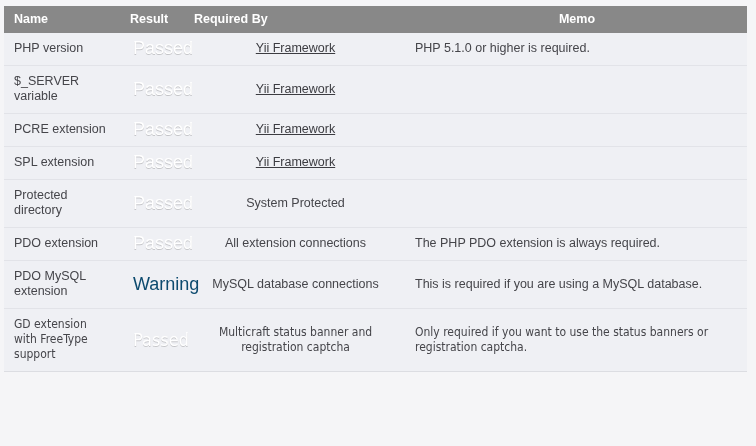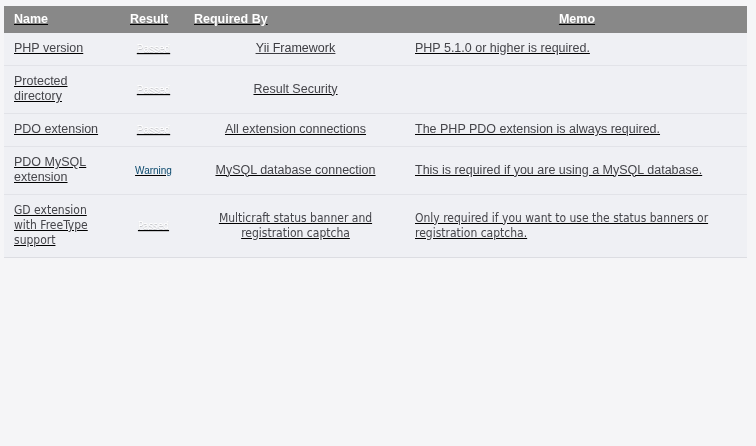--- a/index.html
+++ b/index.html
@@ -15,21 +15,20 @@
     -webkit-font-smoothing: antialiased;
     overflow: hidden;
   }
 
   .page {
     position: relative;
     width: 756px;
     height: 340px;
     box-sizing: border-box;
     padding: 6px 9px 0 4px;
-    text-decoration: underline;
   }
 
   table.req-table {
     width: 743px;
     border-collapse: collapse;
     table-layout: fixed;
     background: #eff0f4;
     font-size: 12.5px;
     color: #444449;
   }
@@ -91,21 +90,21 @@
   td.cell-memo {
     padding-left: 10px;
     padding-right: 12px;
   }
 
   
   .status {
     display: block;
     width: 100%;
     box-sizing: border-box;
-    font-size: 10px;
+    font-size: 18px;
     line-height: 15px;
     text-align: center;
     padding: 0 2px;
   }
   td.result-passed {
     background: #5bbc5b;
   }
   td.result-passed .status {
     color: #ffffff;
     text-shadow: 0 1px 0 rgba(0,0,0,0.18);
@@ -153,41 +152,65 @@
     <tbody id="table-body">
         <tr>
           <td class="cell-name">PHP version</td>
           <td class="cell-result result-passed">
             <span class="status">Passed</span>
           </td>
           <td class="cell-reqby"><a class="req-link">Yii Framework</a></td>
           <td class="cell-memo">PHP 5.1.0 or higher is required.</td>
         </tr>
         <tr>
+          <td class="cell-name">$_SERVER variable</td>
+          <td class="cell-result result-passed">
+            <span class="status">Passed</span>
+          </td>
+          <td class="cell-reqby"><a class="req-link">Yii Framework</a></td>
+          <td class="cell-memo"></td>
+        </tr>
+        <tr>
+          <td class="cell-name">PCRE extension</td>
+          <td class="cell-result result-passed">
+            <span class="status">Passed</span>
+          </td>
+          <td class="cell-reqby"><a class="req-link">Yii Framework</a></td>
+          <td class="cell-memo"></td>
+        </tr>
+        <tr>
+          <td class="cell-name">SPL extension</td>
+          <td class="cell-result result-passed">
+            <span class="status">Passed</span>
+          </td>
+          <td class="cell-reqby"><a class="req-link">Yii Framework</a></td>
+          <td class="cell-memo"></td>
+        </tr>
+        <tr>
           <td class="cell-name">Protected directory</td>
           <td class="cell-result result-passed">
             <span class="status">Passed</span>
           </td>
-          <td class="cell-reqby">Result Security</td>
+          <td class="cell-reqby">System Protected</td>
           <td class="cell-memo"></td>
         </tr>
         <tr>
           <td class="cell-name">PDO extension</td>
           <td class="cell-result result-passed">
             <span class="status">Passed</span>
           </td>
           <td class="cell-reqby">All extension connections</td>
           <td class="cell-memo">The PHP PDO extension is always required.</td>
         </tr>
         <tr>
           <td class="cell-name">PDO MySQL extension</td>
           <td class="cell-result result-warning">
             <span class="status">Warning</span>
           </td>
-          <td class="cell-reqby">MySQL database connection</td>
+          <td class="cell-reqby">MySQL database connections</td>
           <td class="cell-memo">This is required if you are using a MySQL database.</td>
         </tr>
         <tr class="row-condensed">
           <td class="cell-name">GD extension with FreeType support</td>
           <td class="cell-result result-passed">
             <span class="status">Passed</span>
           </td>
           <td class="cell-reqby">Multicraft status banner and registration captcha</td>
           <td class="cell-memo">Only required if you want to use the status banners or registration captcha.</td>
         </tr>

